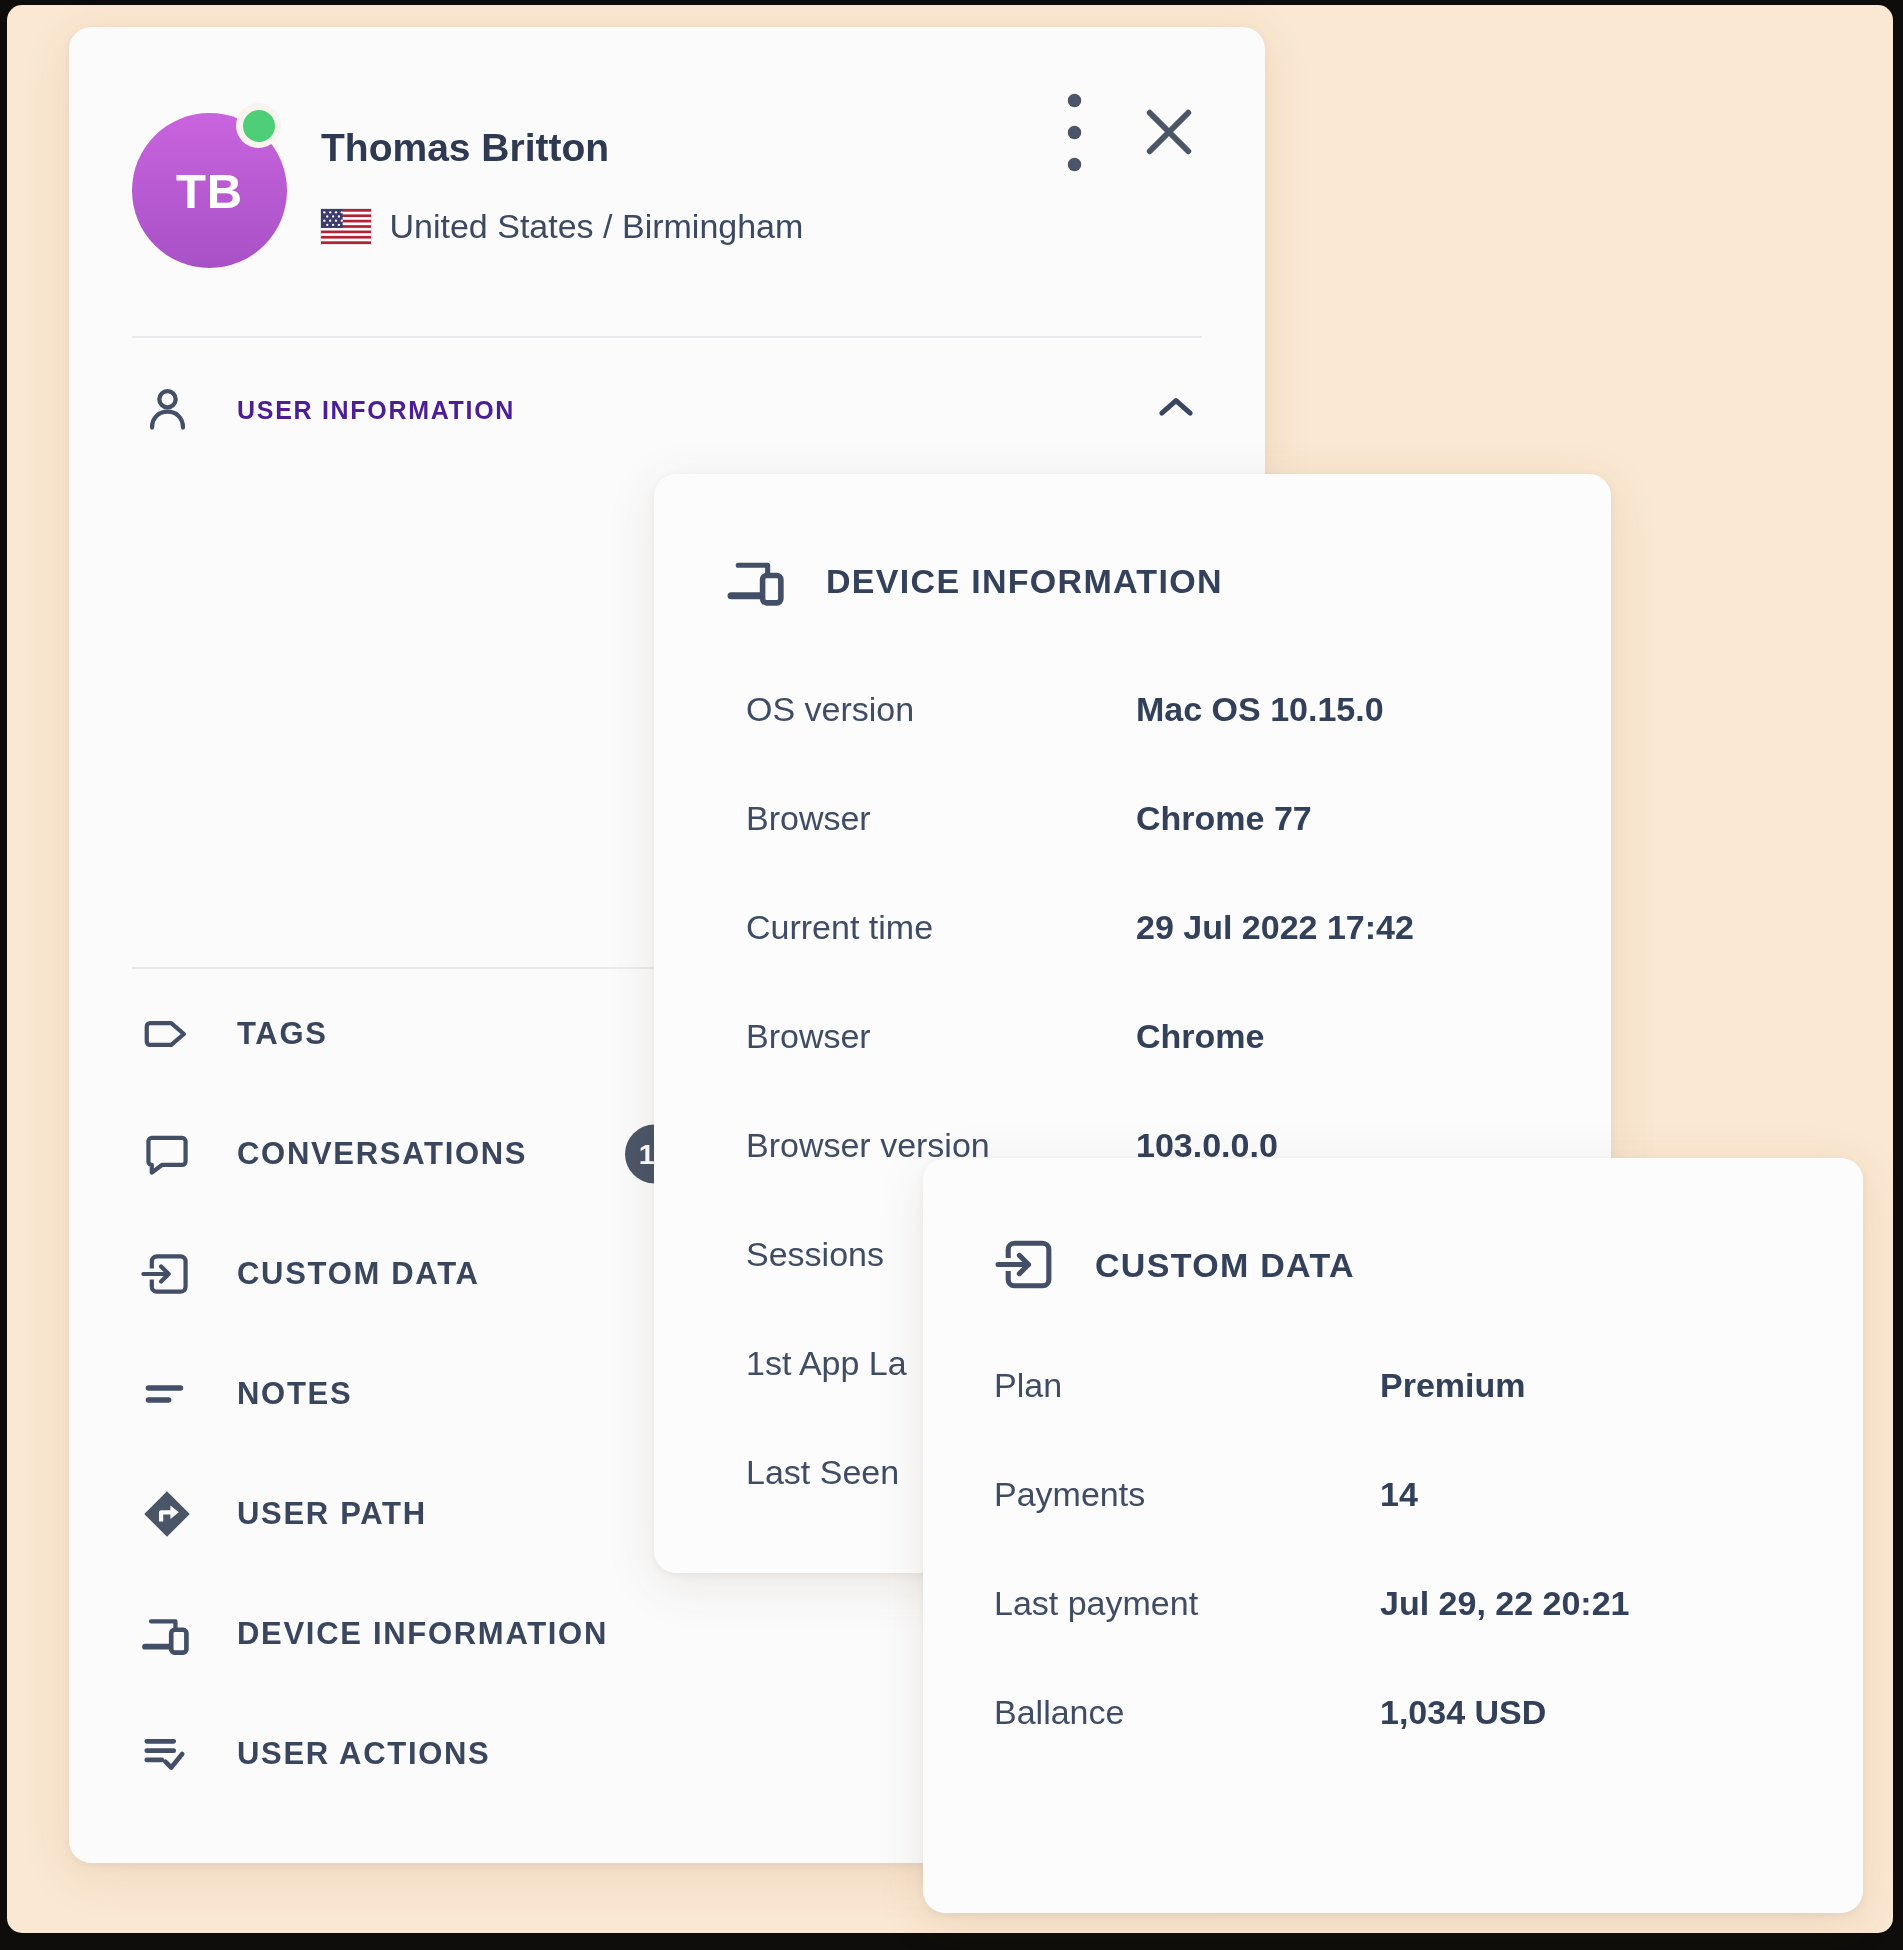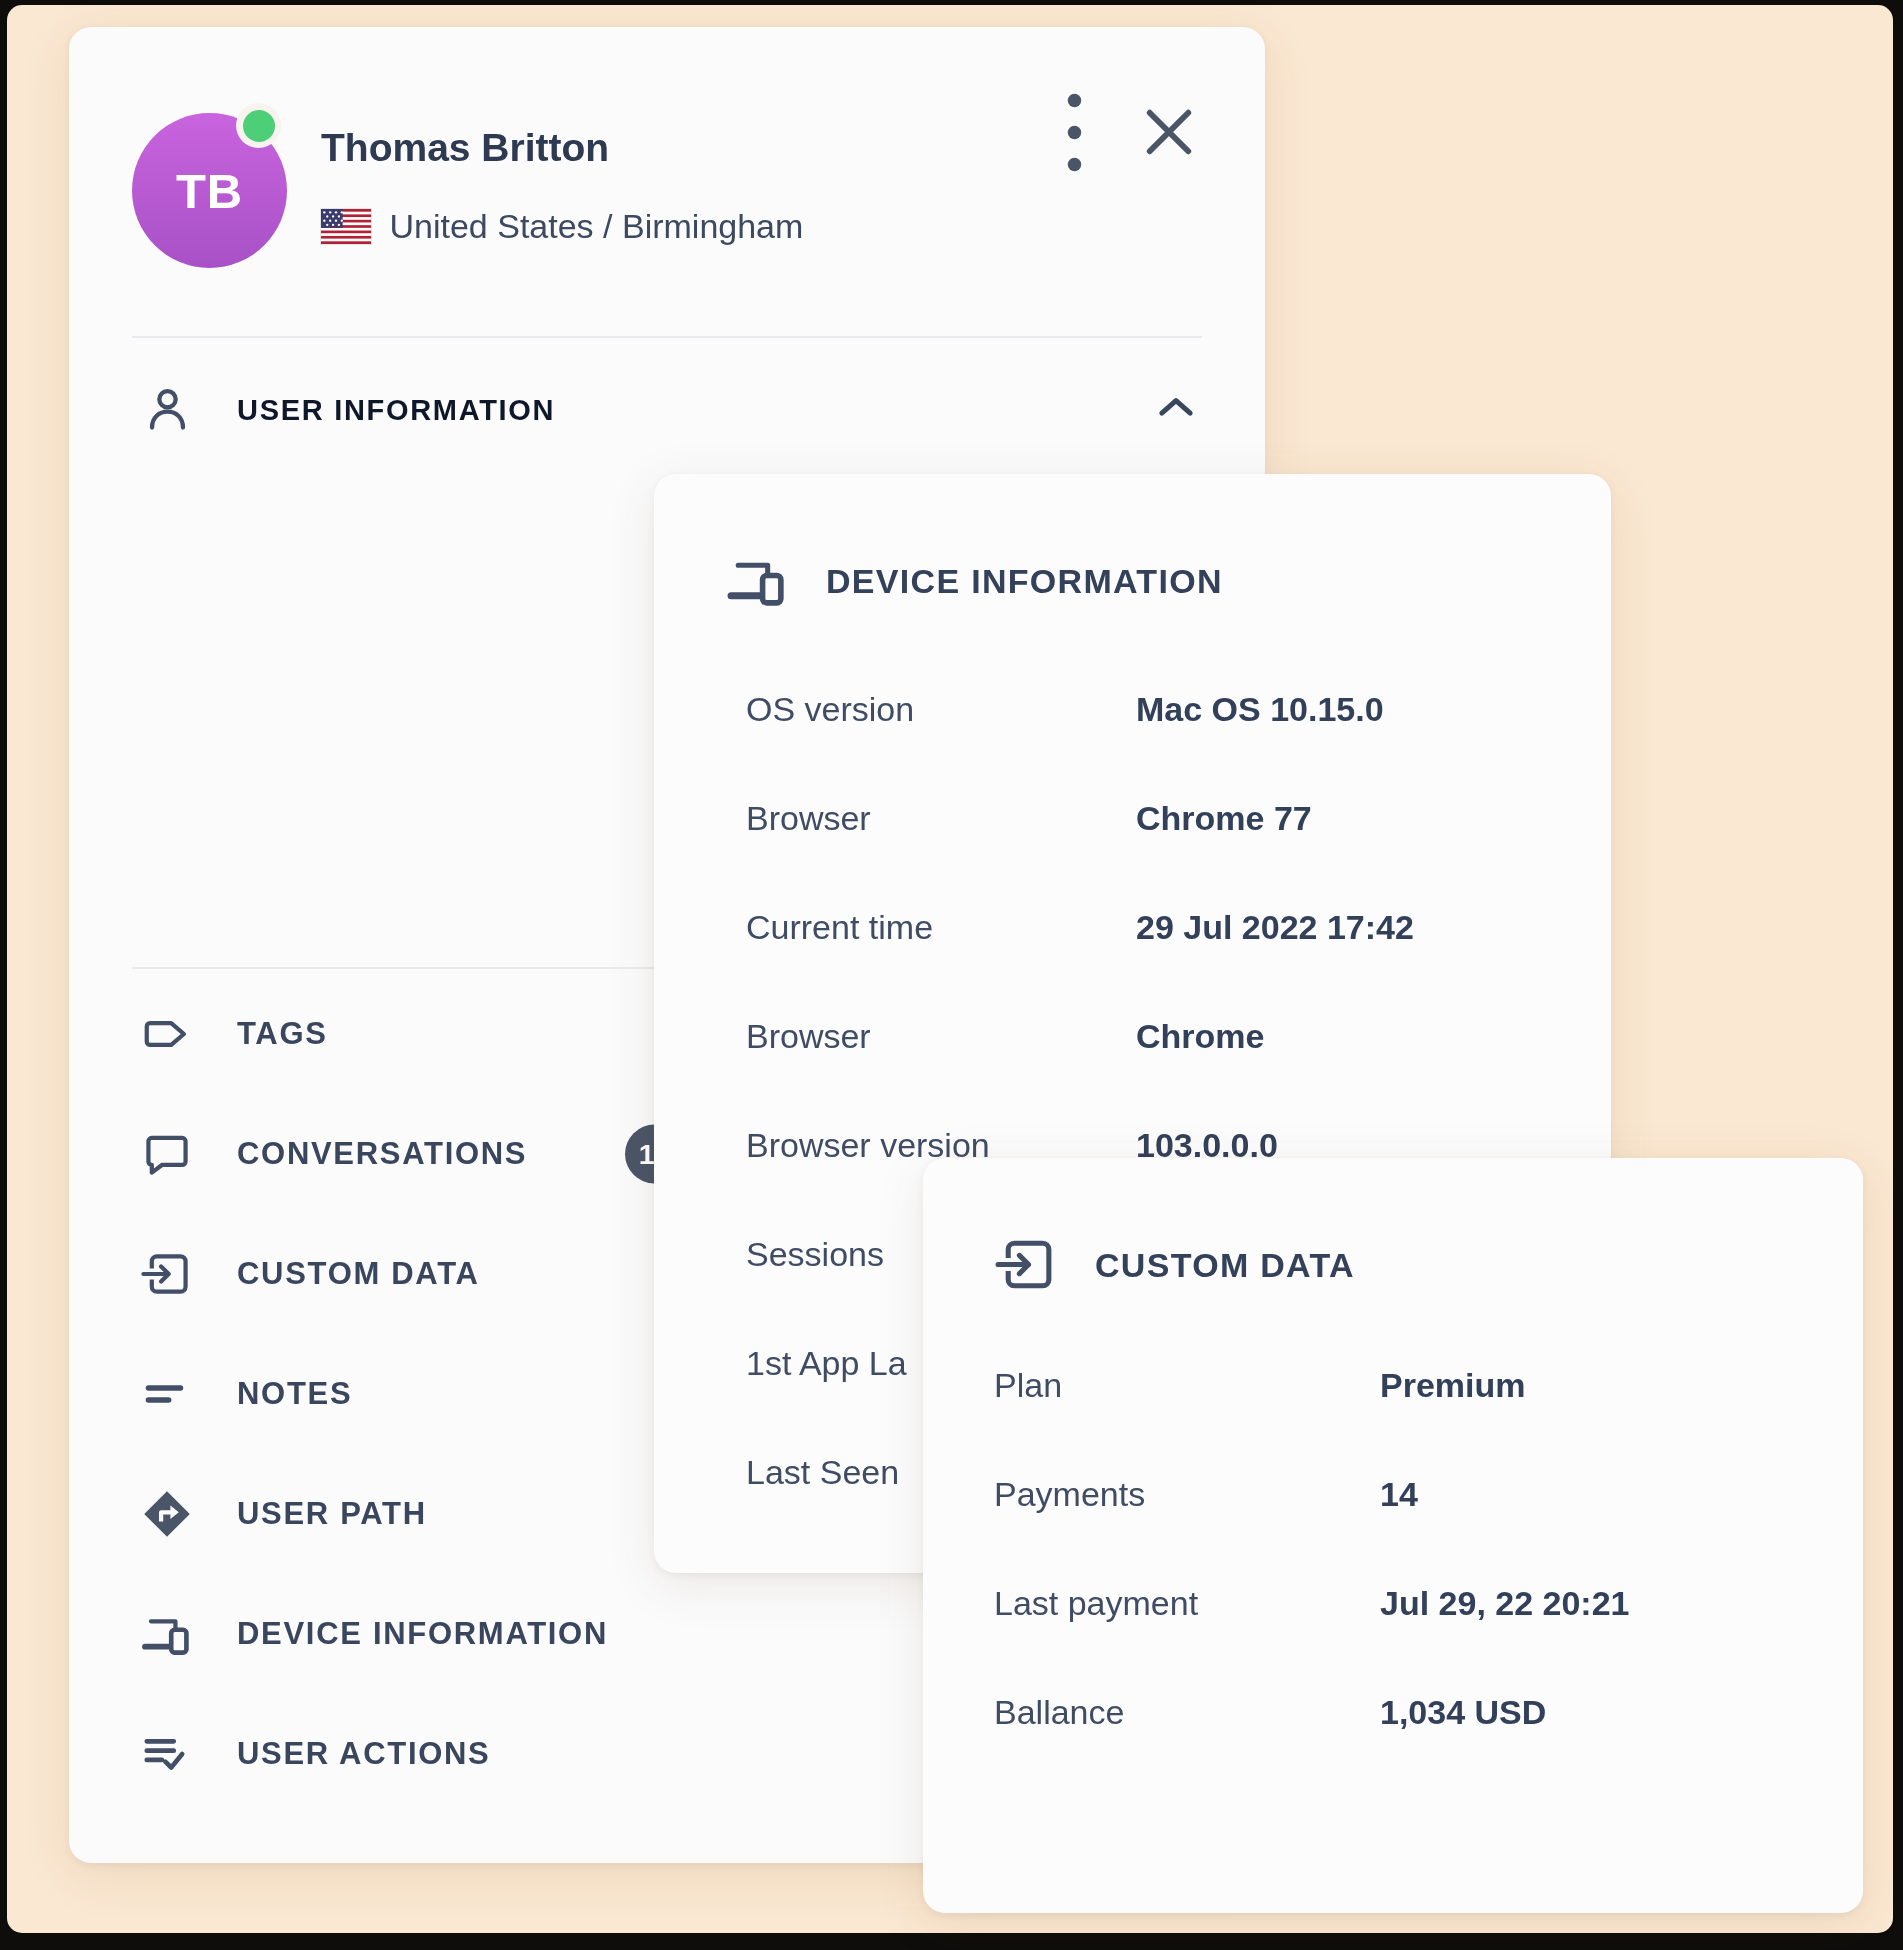--- a/index.html
+++ b/index.html
@@ -41,21 +41,21 @@
   .kebab{position:absolute;left:967px;top:65px;width:76px;height:81px;display:flex;align-items:center;justify-content:center;cursor:pointer;}
   .close{position:absolute;left:1059px;top:64px;width:81px;height:81px;display:flex;align-items:center;justify-content:center;cursor:pointer;}
 
   .divider{position:absolute;left:63px;width:1070px;height:1.7px;background:#eaeaee;}
   #divider-1{top:309px;}
   #divider-2{top:940px;}
 
   .section-head{position:absolute;left:0;top:355px;width:100%;height:55px;cursor:pointer;}
   .section-head .sh-icon{position:absolute;left:71px;top:0px;}
   .section-head .sh-label{position:absolute;left:168px;top:50%;transform:translateY(-50%);
-    font-size:29px;font-weight:700;letter-spacing:1.7px;color:#0f172a;}
+    font-size:25px;font-weight:700;letter-spacing:1.7px;color:#4c1d95;}
   .section-head .sh-chevron{position:absolute;left:1087px;top:11.7px;}
 
   .rows{position:absolute;left:0;width:100%;}
   #uinfo-rows{top:456px;}
   .rows .r{position:relative;height:111px;}
   .rows .lbl{position:absolute;left:63px;top:50%;transform:translateY(-50%);
     font-size:34px;color:#3f4c64;}
   .rows .val{position:absolute;left:415px;top:50%;transform:translateY(-50%);
     font-size:34px;font-weight:700;color:#32405a;white-space:nowrap;}
 

